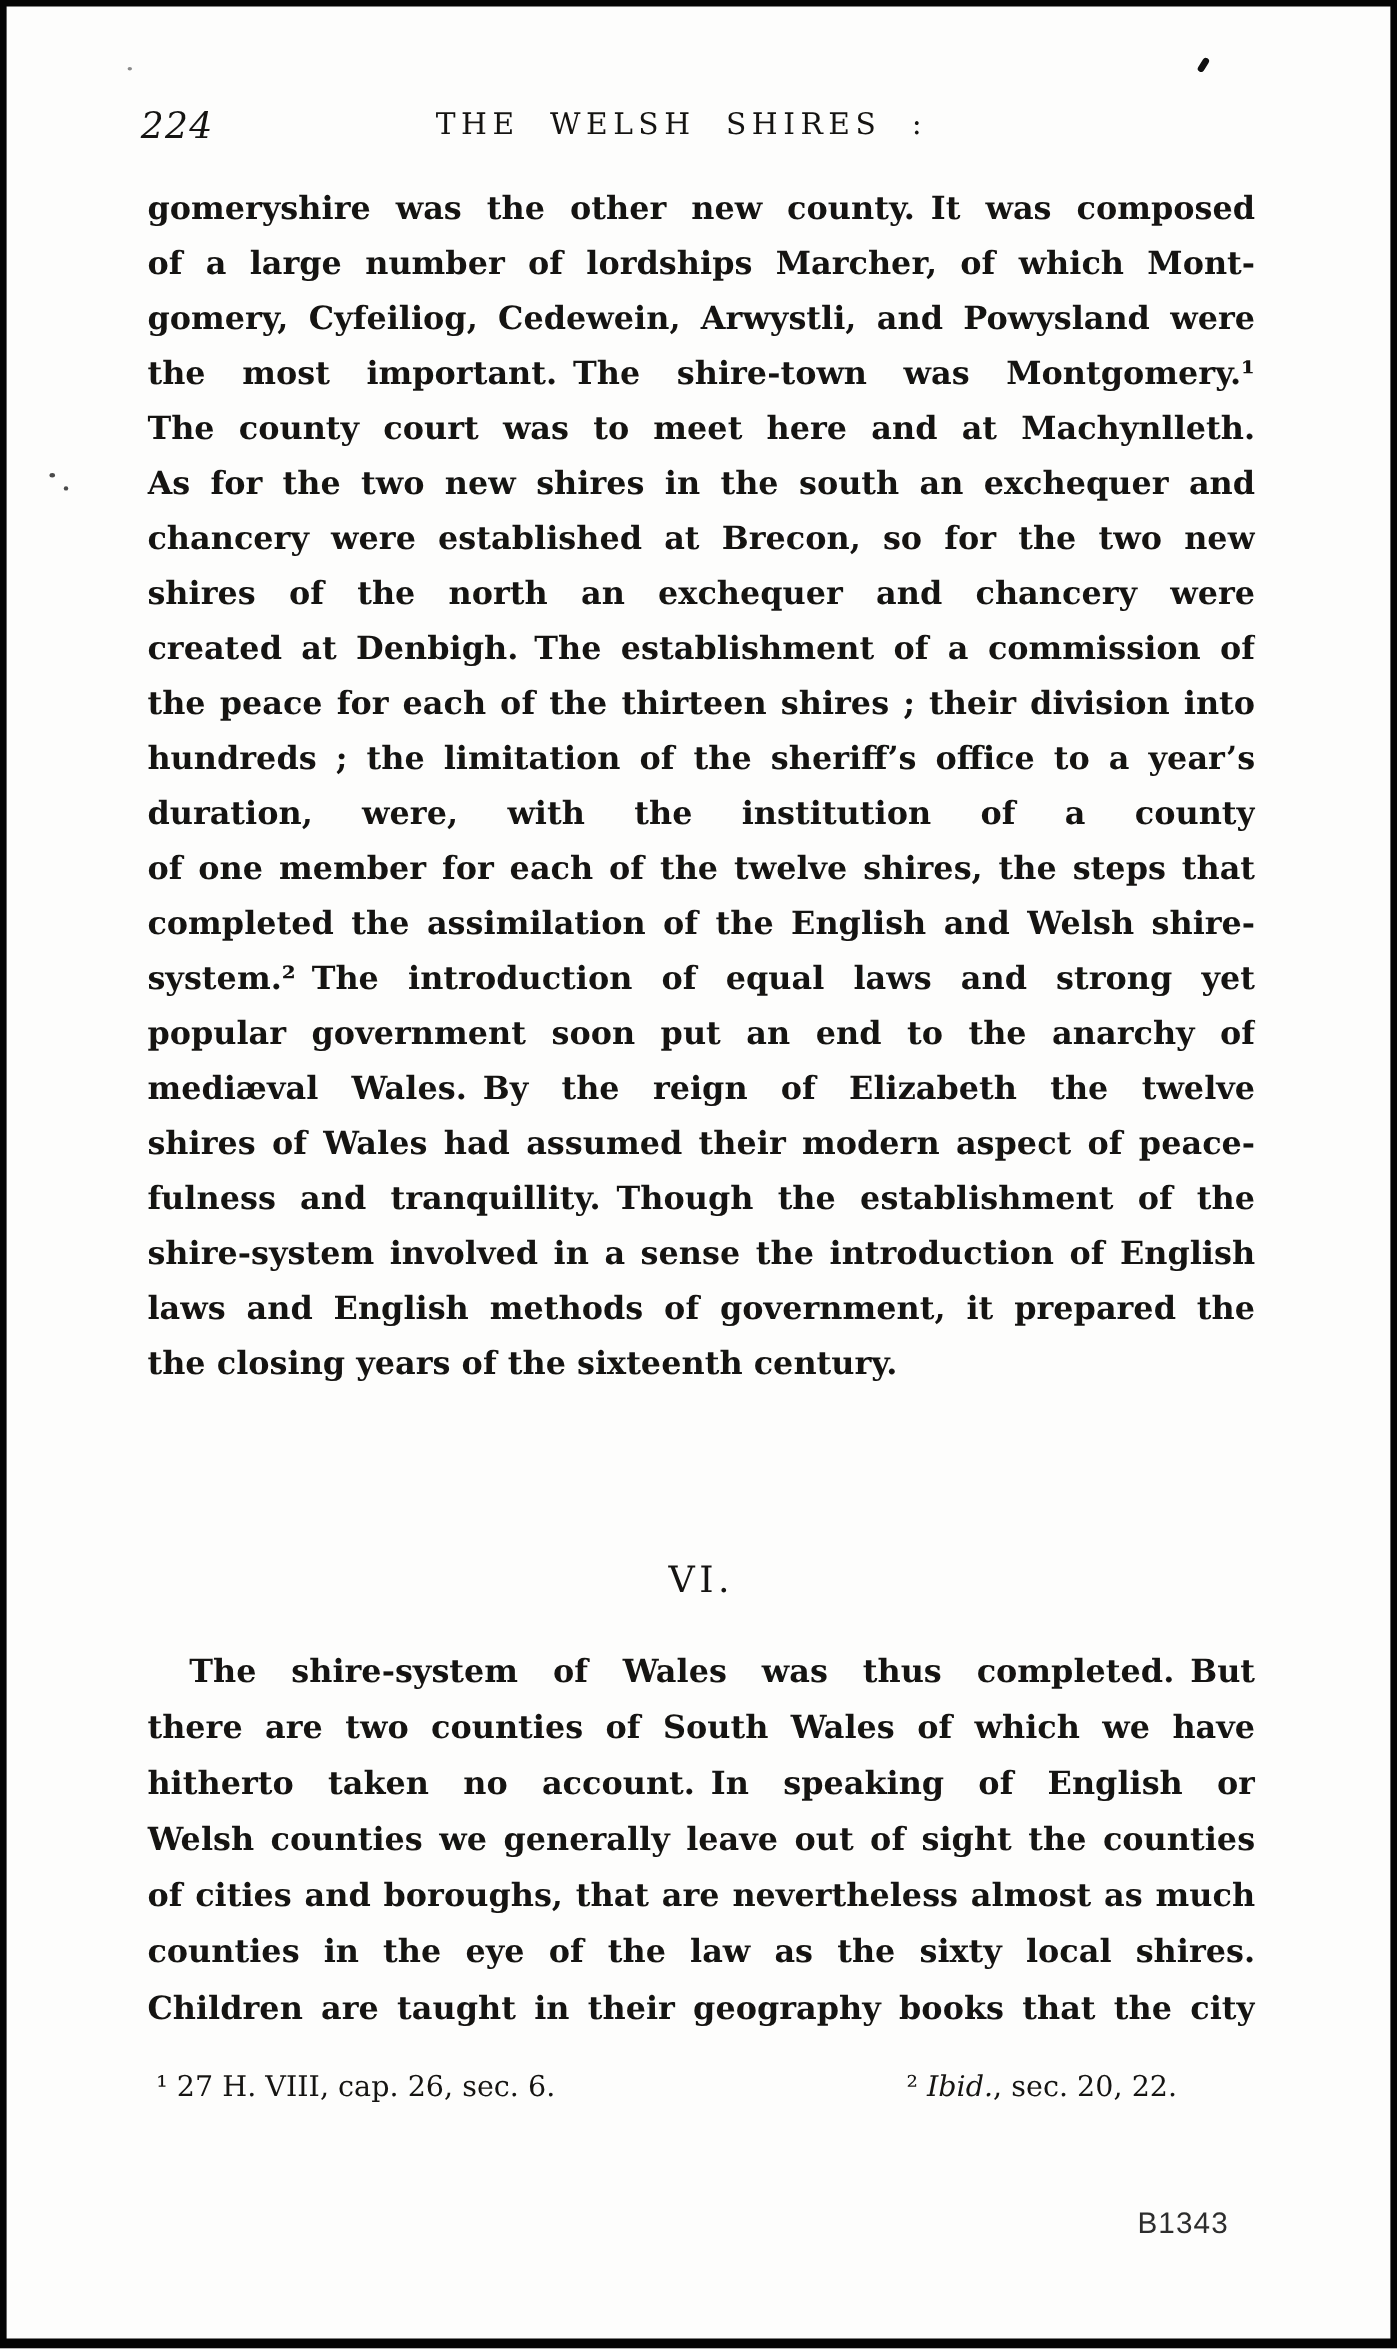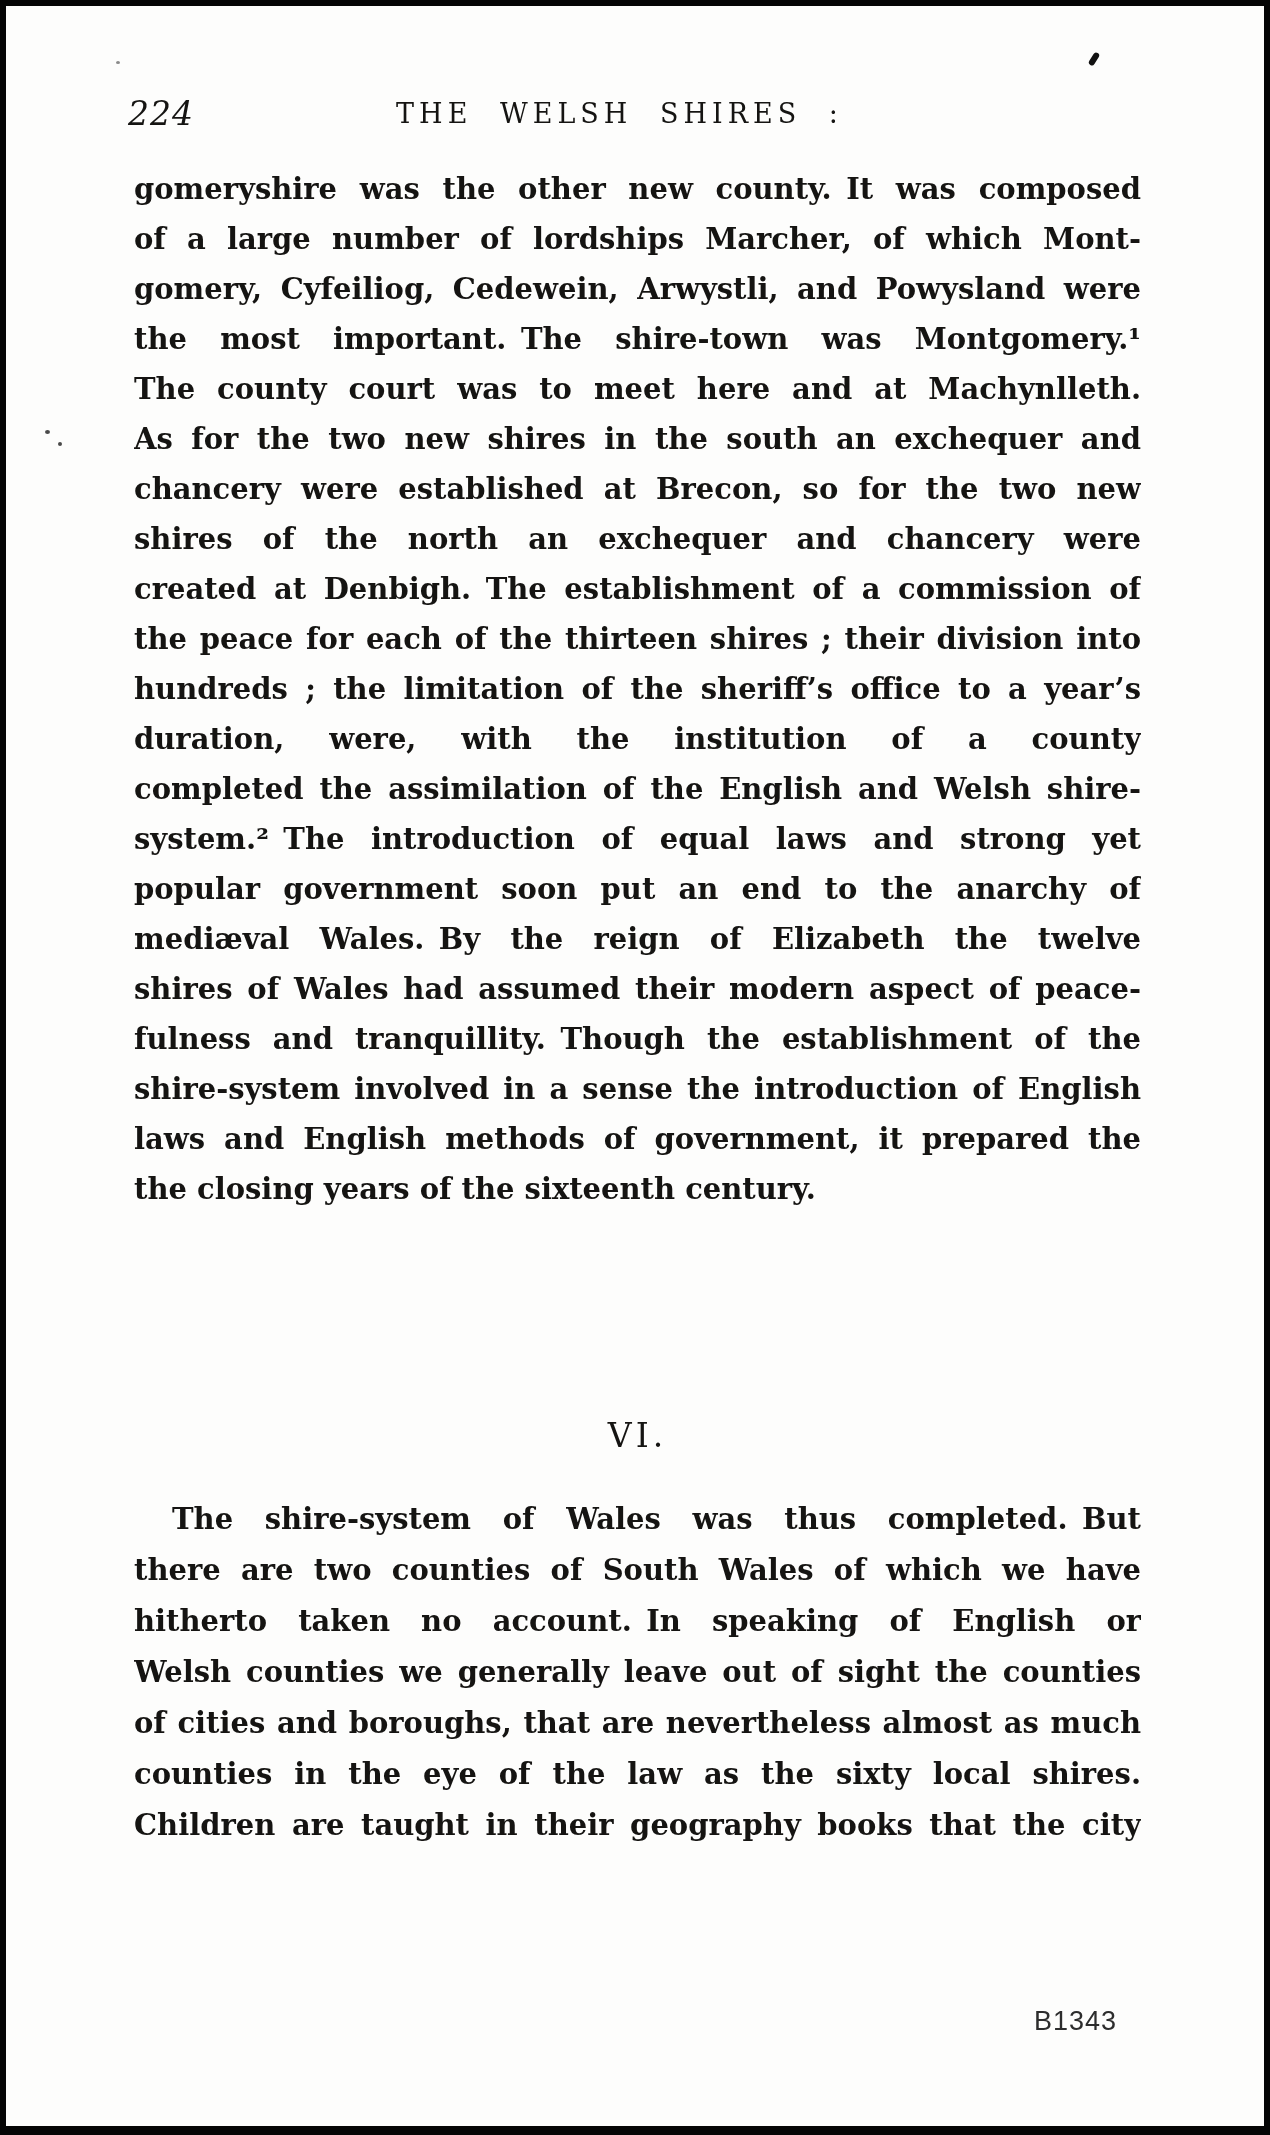--- a/index.html
+++ b/index.html
@@ -151,20 +151,21 @@
     <div class="tl j">gomery, Cyfeiliog, Cedewein, Arwystli, and Powysland were</div>
     <div class="tl j">the most important. The shire-town was Montgomery.¹</div>
     <div class="tl j">The county court was to meet here and at Machynlleth.</div>
     <div class="tl j">As for the two new shires in the south an exchequer and</div>
     <div class="tl j">chancery were established at Brecon, so for the two new</div>
     <div class="tl j">shires of the north an exchequer and chancery were</div>
     <div class="tl j">created at Denbigh. The establishment of a commission of</div>
     <div class="tl j">the peace for each of the thirteen shires ; their division into</div>
     <div class="tl j">hundreds ; the limitation of the sheriff’s office to a year’s</div>
     <div class="tl j">duration, were, with the institution of a county representation</div>
+    <div class="tl j">of one member for each of the twelve shires, the steps that</div>
     <div class="tl j">completed the assimilation of the English and Welsh shire-</div>
     <div class="tl j">system.² The introduction of equal laws and strong yet</div>
     <div class="tl j">popular government soon put an end to the anarchy of</div>
     <div class="tl j">mediæval Wales. By the reign of Elizabeth the twelve</div>
     <div class="tl j">shires of Wales had assumed their modern aspect of peace-</div>
     <div class="tl j">fulness and tranquillity. Though the establishment of the</div>
     <div class="tl j">shire-system involved in a sense the introduction of English</div>
     <div class="tl j">laws and English methods of government, it prepared the</div>
     <div class="tl">the closing years of the sixteenth century.</div>
   </div>
@@ -174,20 +175,24 @@
   <div class="textblock" id="para2">
     <div class="tl j indent">The shire-system of Wales was thus completed. But</div>
     <div class="tl j">there are two counties of South Wales of which we have</div>
     <div class="tl j">hitherto taken no account. In speaking of English or</div>
     <div class="tl j">Welsh counties we generally leave out of sight the counties</div>
     <div class="tl j">of cities and boroughs, that are nevertheless almost as much</div>
     <div class="tl j">counties in the eye of the law as the sixty local shires.</div>
     <div class="tl j">Children are taught in their geography books that the city</div>
   </div>
 
+  <div class="footnotes">
+    <span class="footnote-1">¹ 27 H. VIII, cap. 26, sec. 6.</span>
+    <span class="footnote-2"><span>² </span><span class="fn-italic">Ibid.</span><span>, sec. 20, 22.</span></span>
+  </div>
 
   <div class="catalog-label">B1343</div>
 
   <span class="speck speck-a"></span>
   <span class="speck speck-b"></span>
   <span class="speck speck-c"></span>
   <span class="mark-comma"></span>
 
 </div>
 

